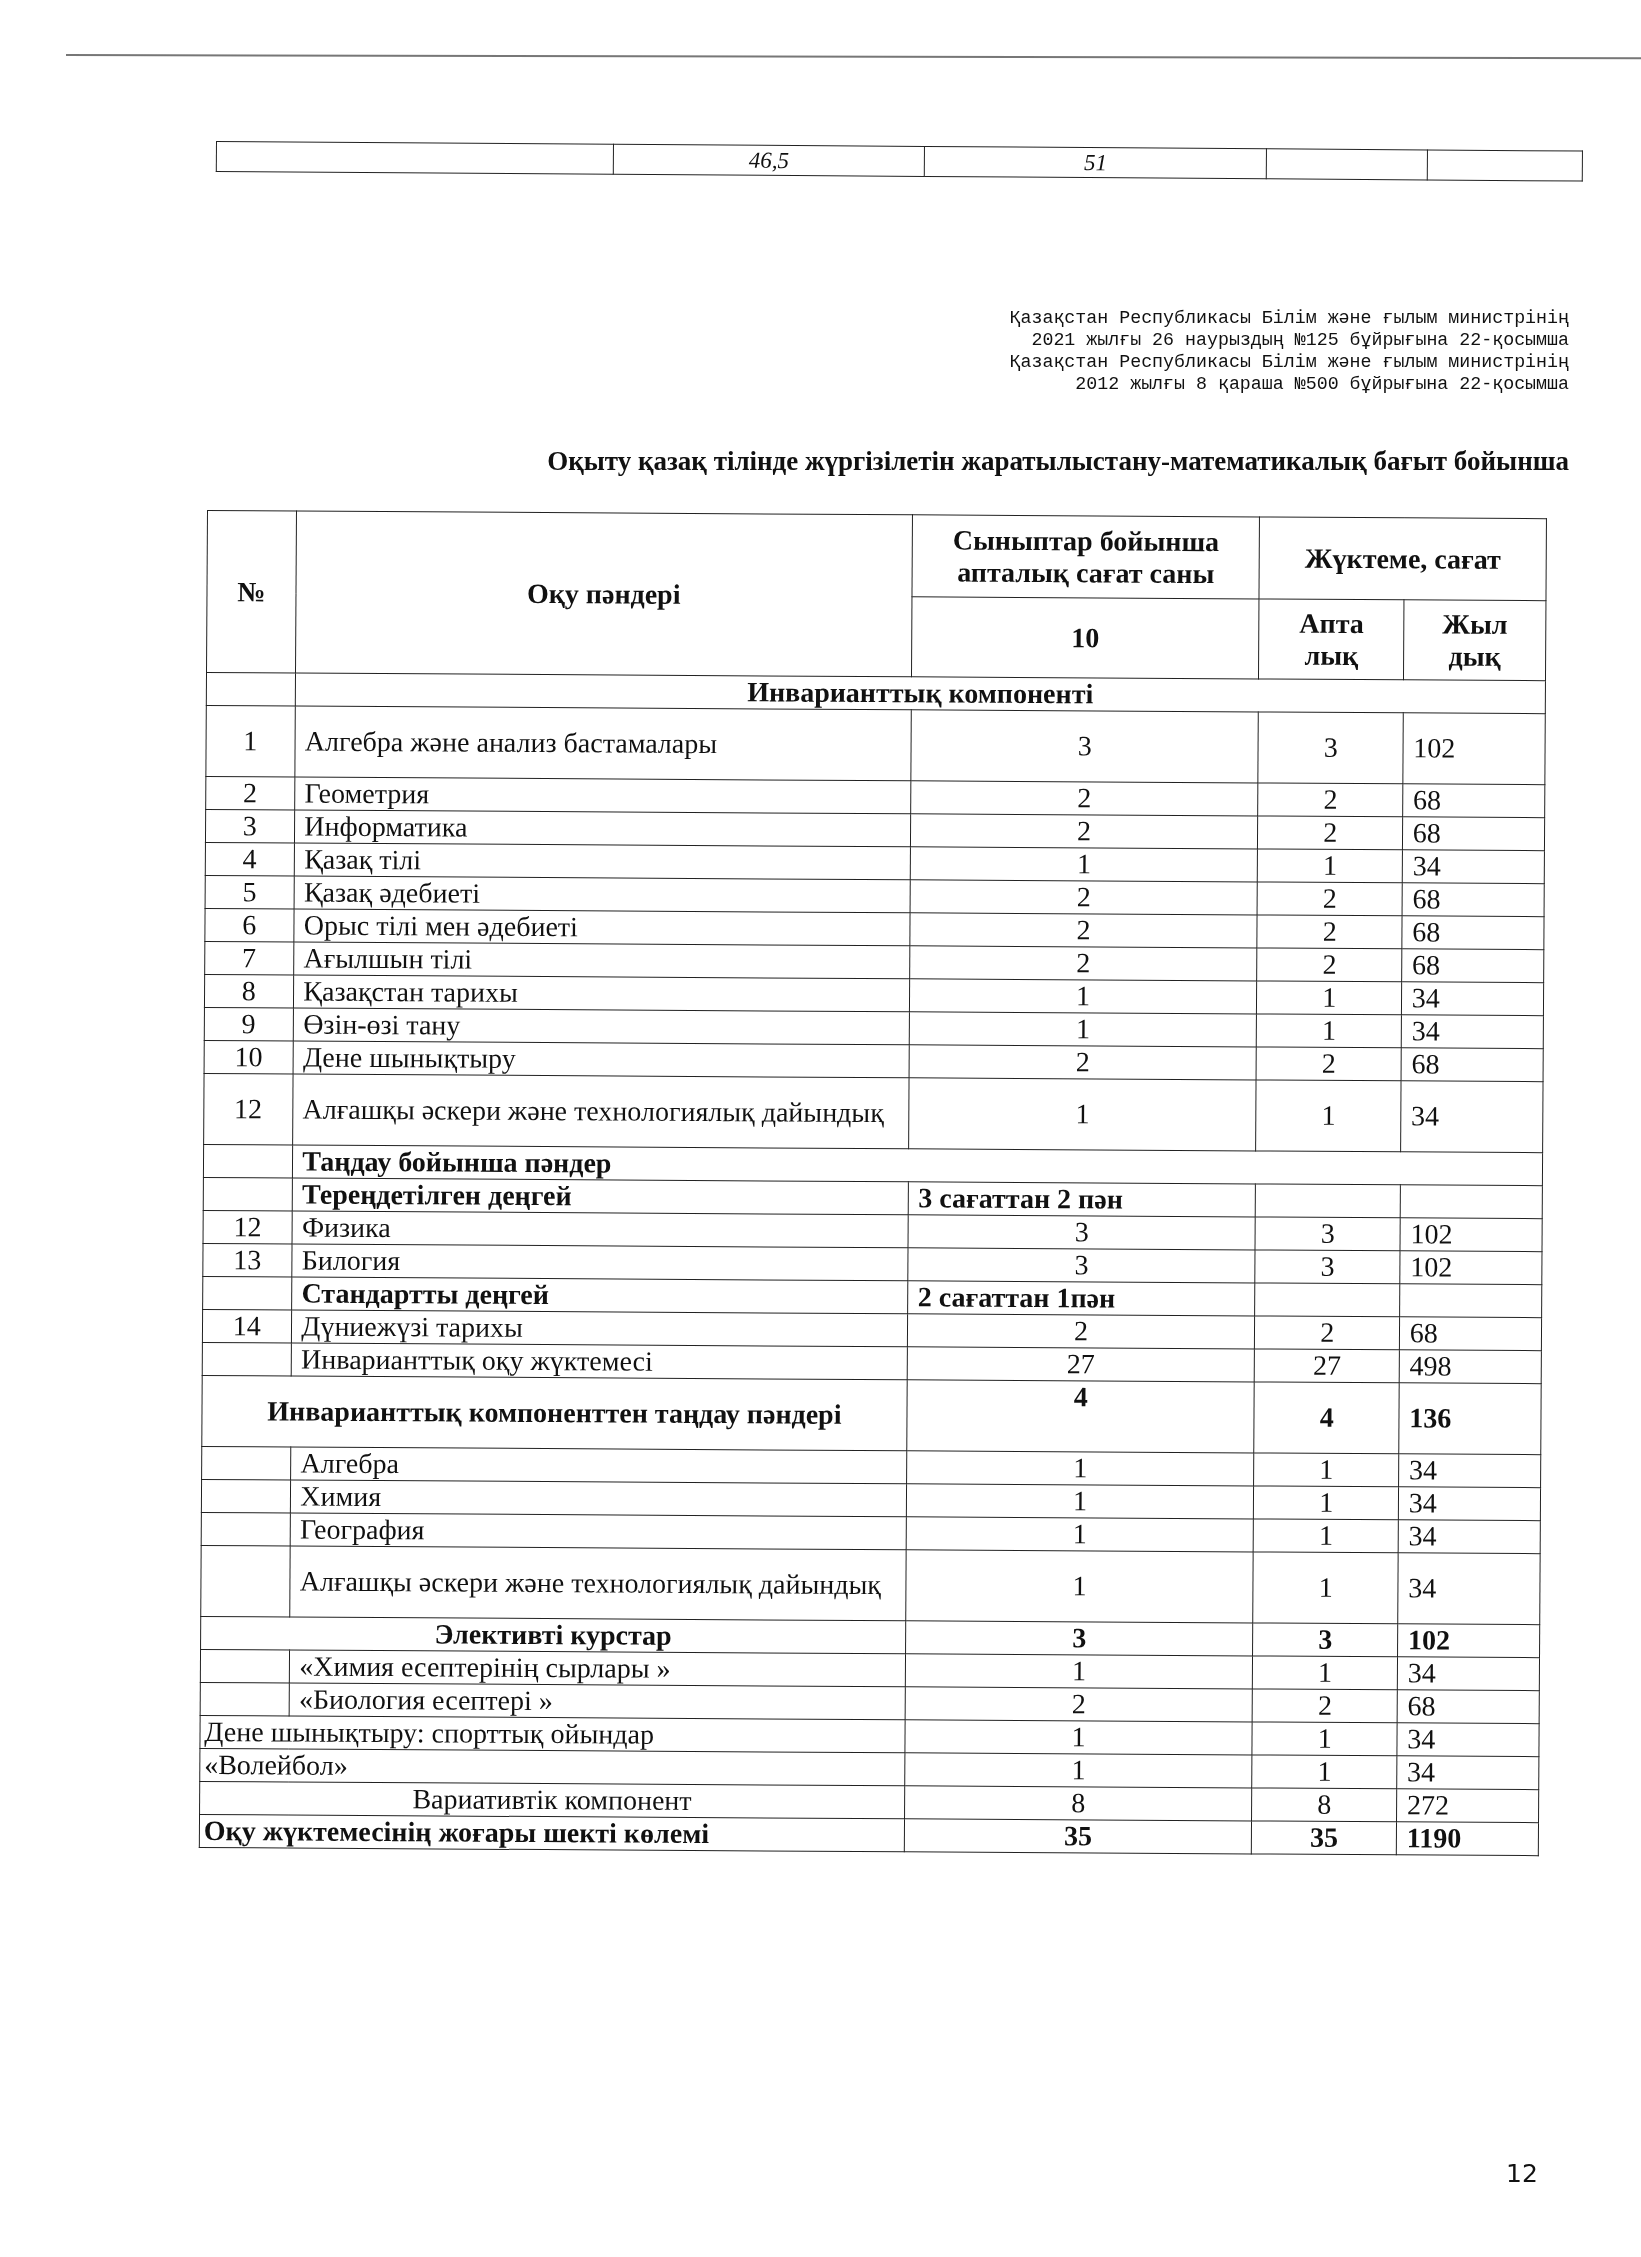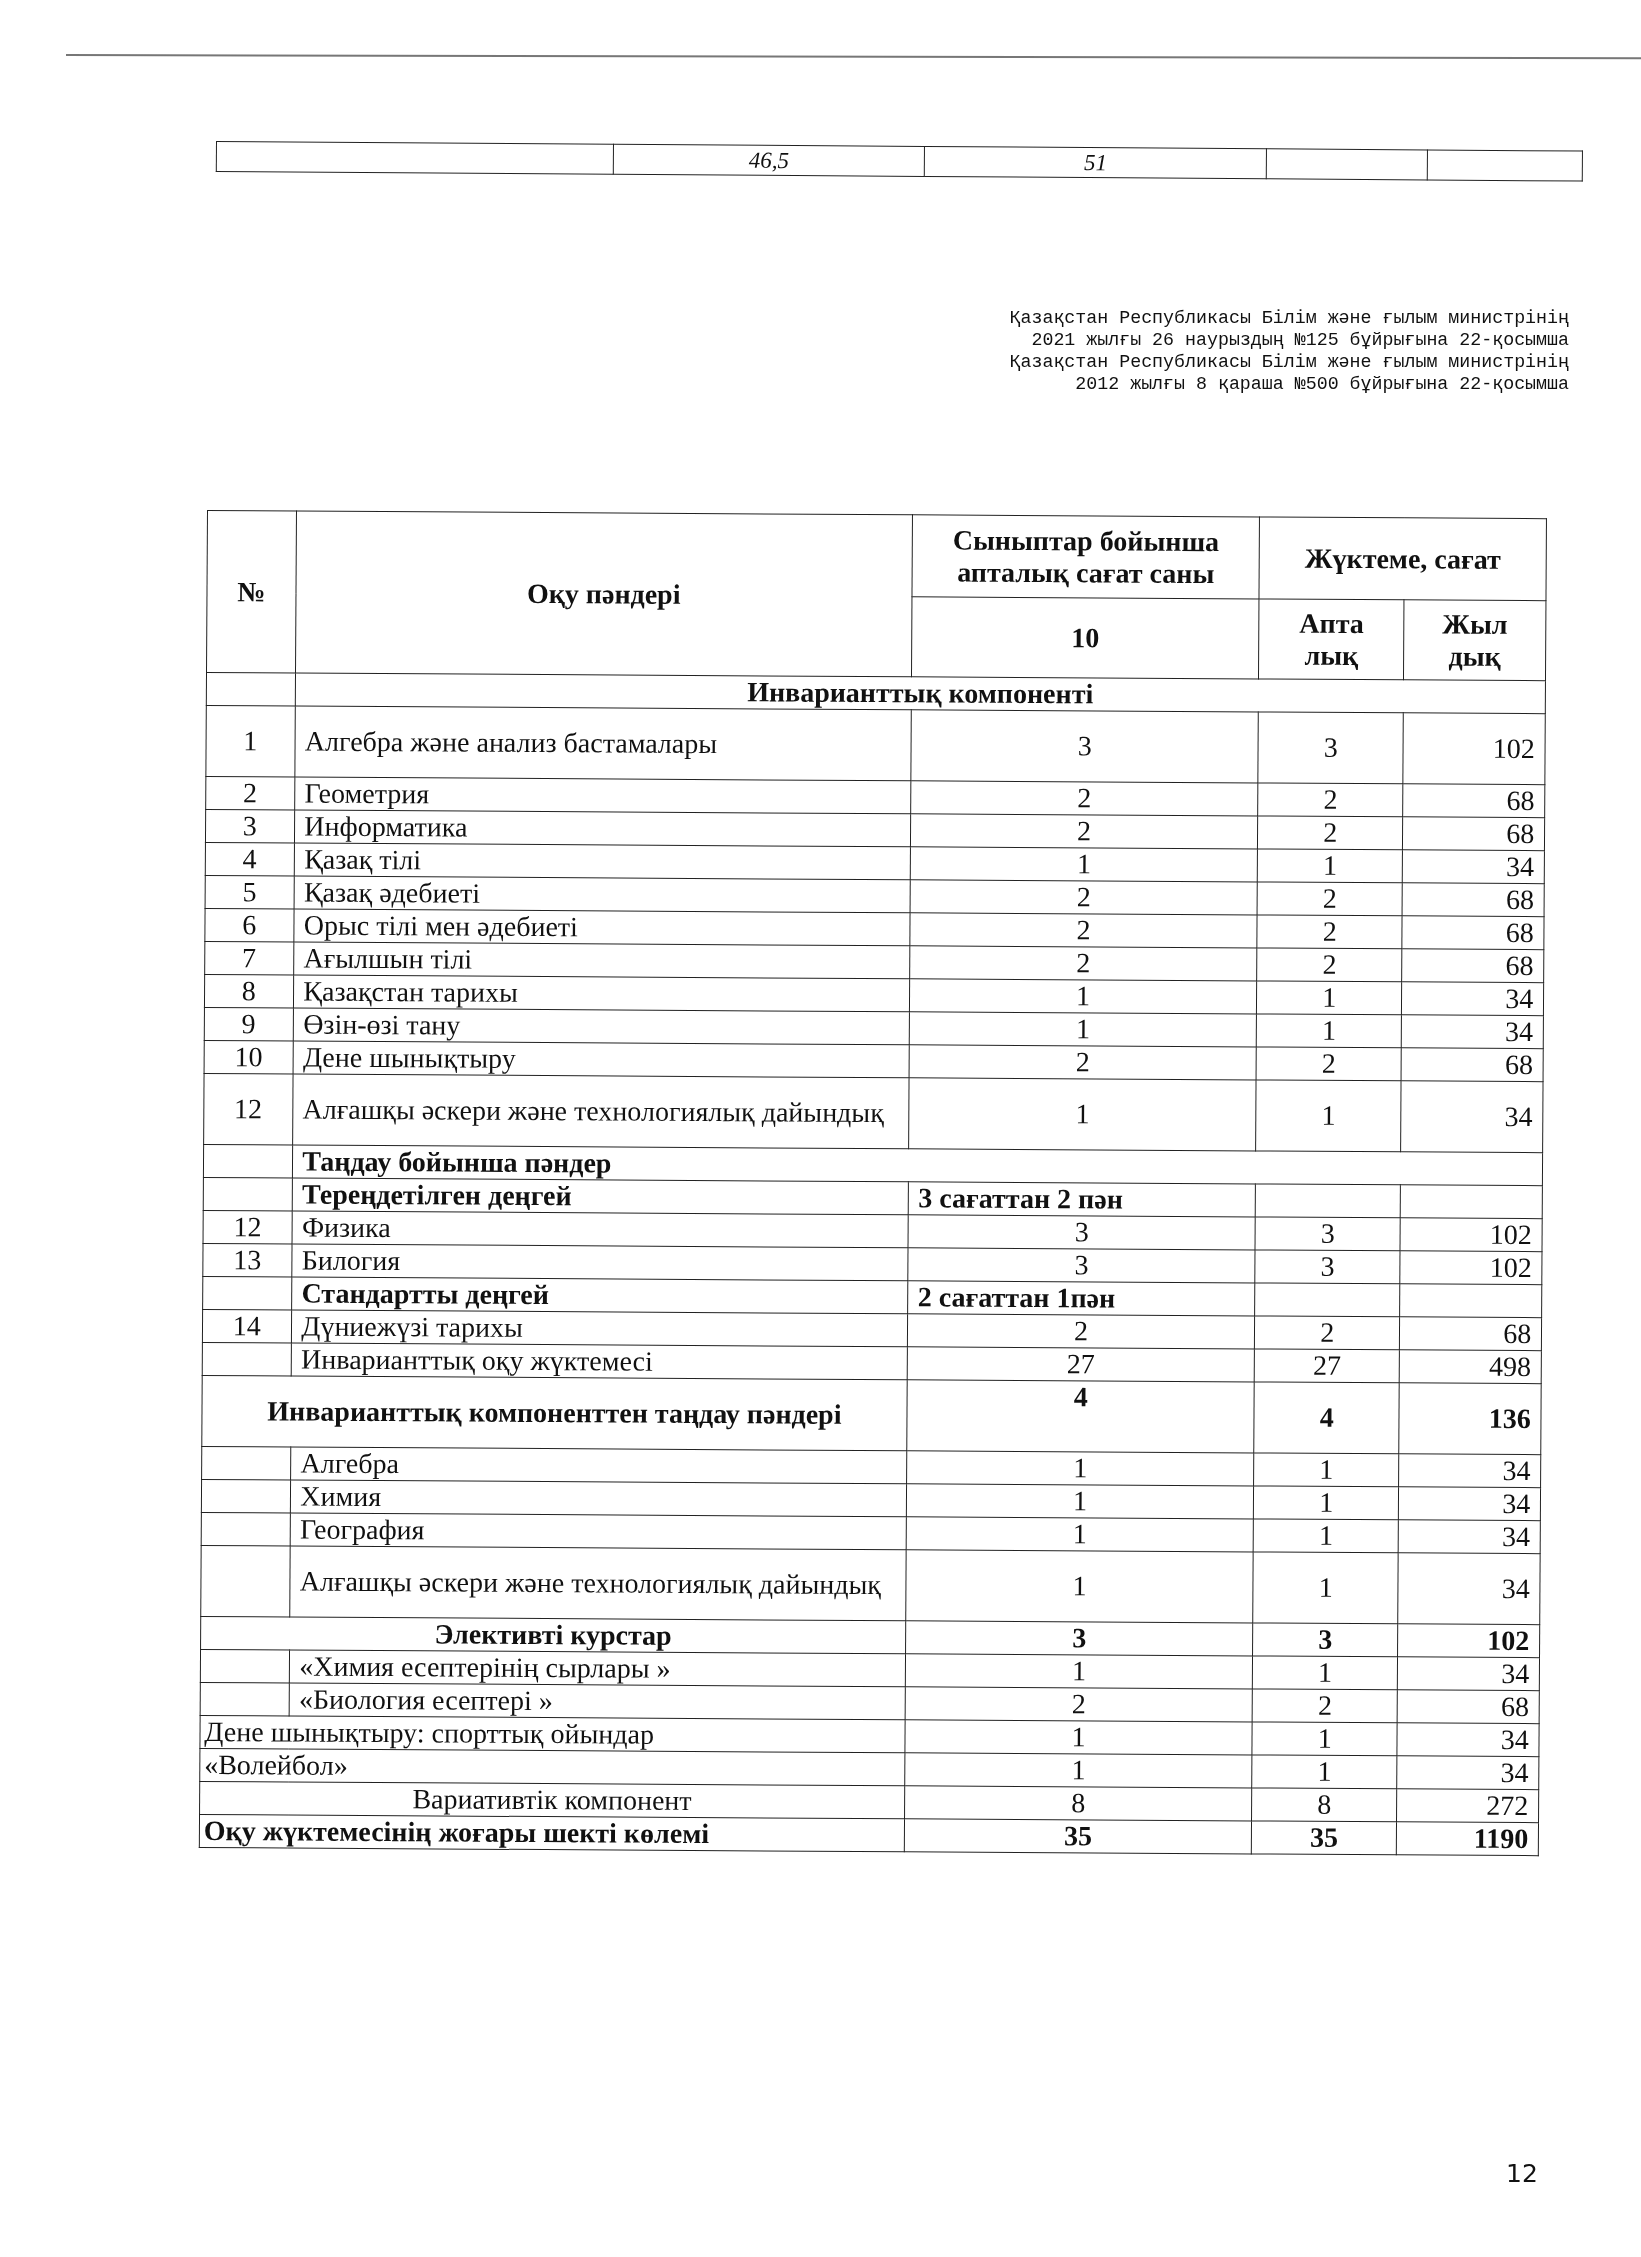--- a/index.html
+++ b/index.html
@@ -16,21 +16,21 @@
   .title { position: absolute; left: 251px; top: 444px; width: 1318px; text-align: right;
            font-weight: bold; font-size: 27px; line-height: 35px; }
   .main-table { position: absolute; left: 207px; top: 510px; width: 1340px; border-collapse: collapse;
                 transform: rotate(0.35deg); transform-origin: left top; }
   .main-table td { border: 1.9px solid #222; font-size: 28px; padding: 0 9.7px; line-height: 32px;
                    vertical-align: middle; }
   .c-num { width: 68px; text-align: center; }
   .c-subj { width: 594px; text-align: left; }
   .c-w { width: 326px; text-align: center; }
   .c-a { width: 124px; text-align: center; }
-  .c-y { width: 121px; text-align: right; }
+  .c-y { width: 121px; text-align: left; }
   .b { font-weight: bold; }
   .hdr td { text-align: center; font-weight: bold; }
   .center { text-align: center !important; }
   .tall { height: 71px; }
   .page-num { position: absolute; left: 1506px; top: 2159px; font-family: "DejaVu Sans", sans-serif;
               font-size: 25px; }
 </style>
 </head>
 <body>
 
@@ -49,20 +49,21 @@
   </table>
 
 <div class="annex">
   <div>Қазақстан Республикасы  Білім және ғылым  министрінің</div>
   <div>2021 жылғы  26 наурыздың №125 бұйрығына 22-қосымша</div>
   <div>Қазақстан Республикасы  Білім және ғылым  министрінің</div>
   <div>2012 жылғы 8 қараша  №500 бұйрығына 22-қосымша</div>
 </div>
 
 <div class="title">
+  <div>Оқыту қазақ тілінде жүргізілетін жаратылыстану-математикалық бағыт бойынша</div>
 </div>
 
 <table class="main-table">
 
   <tbody>
       <tr class="hdr">
     <td class="c-num" rowspan="2">№</td>
     <td class="c-subj center" rowspan="2">Оқу пәндері</td>
     <td class="c-w" style="height:81px">Сыныптар бойынша апталық сағат саны</td>
     <td colspan="2">Жүктеме, сағат</td>

